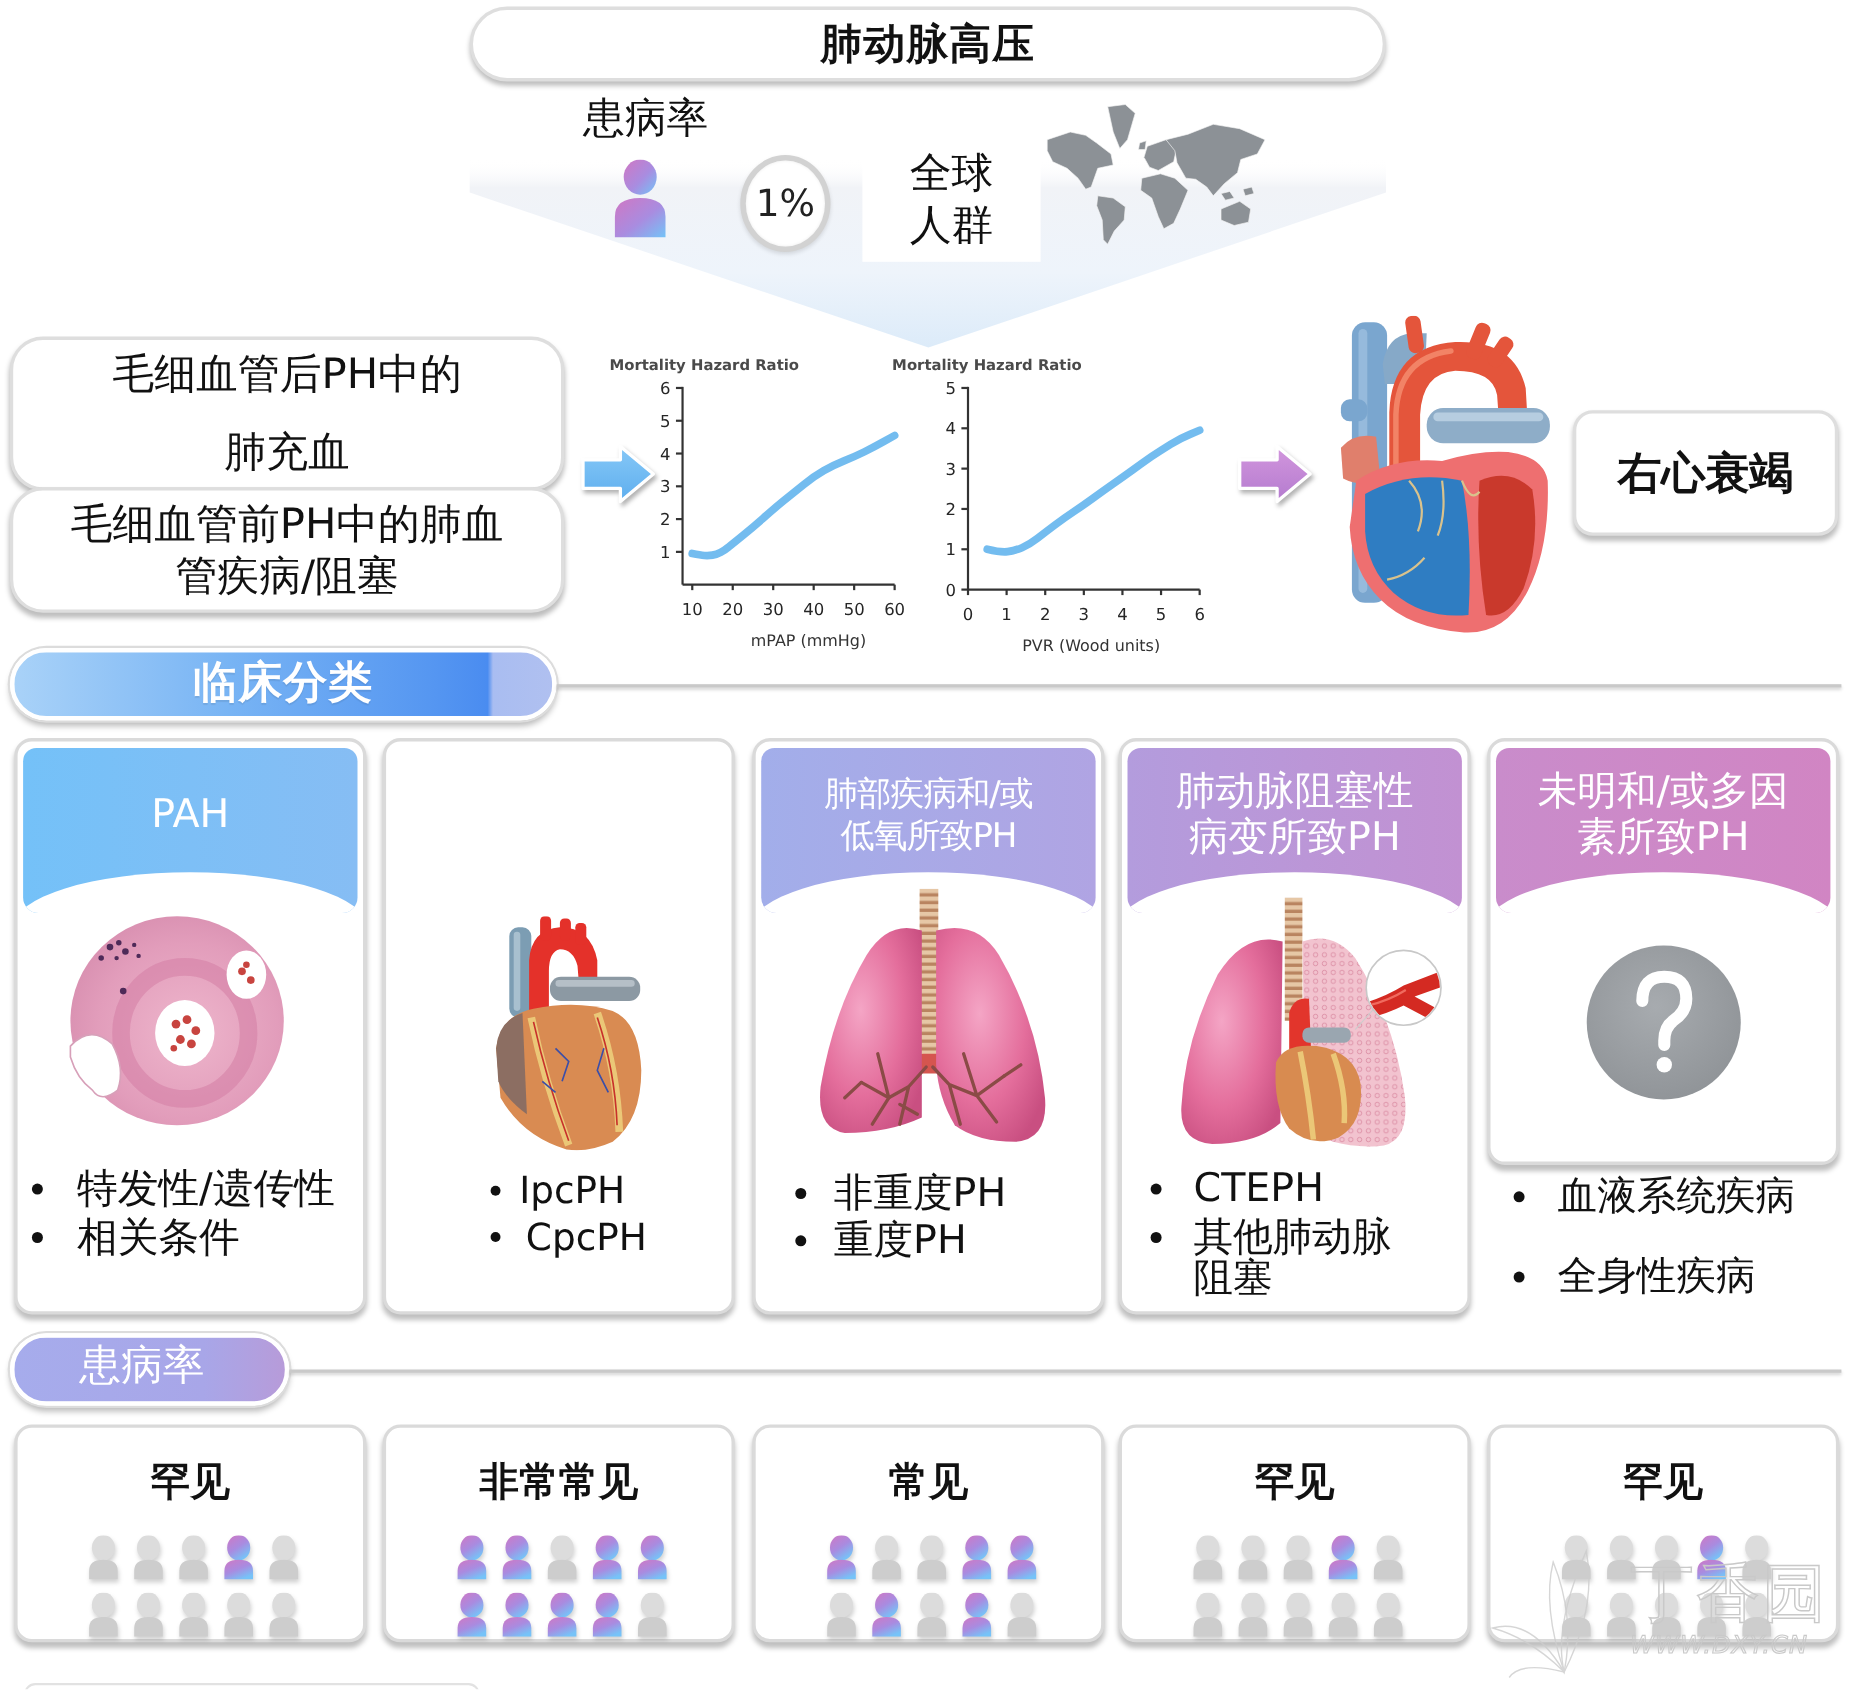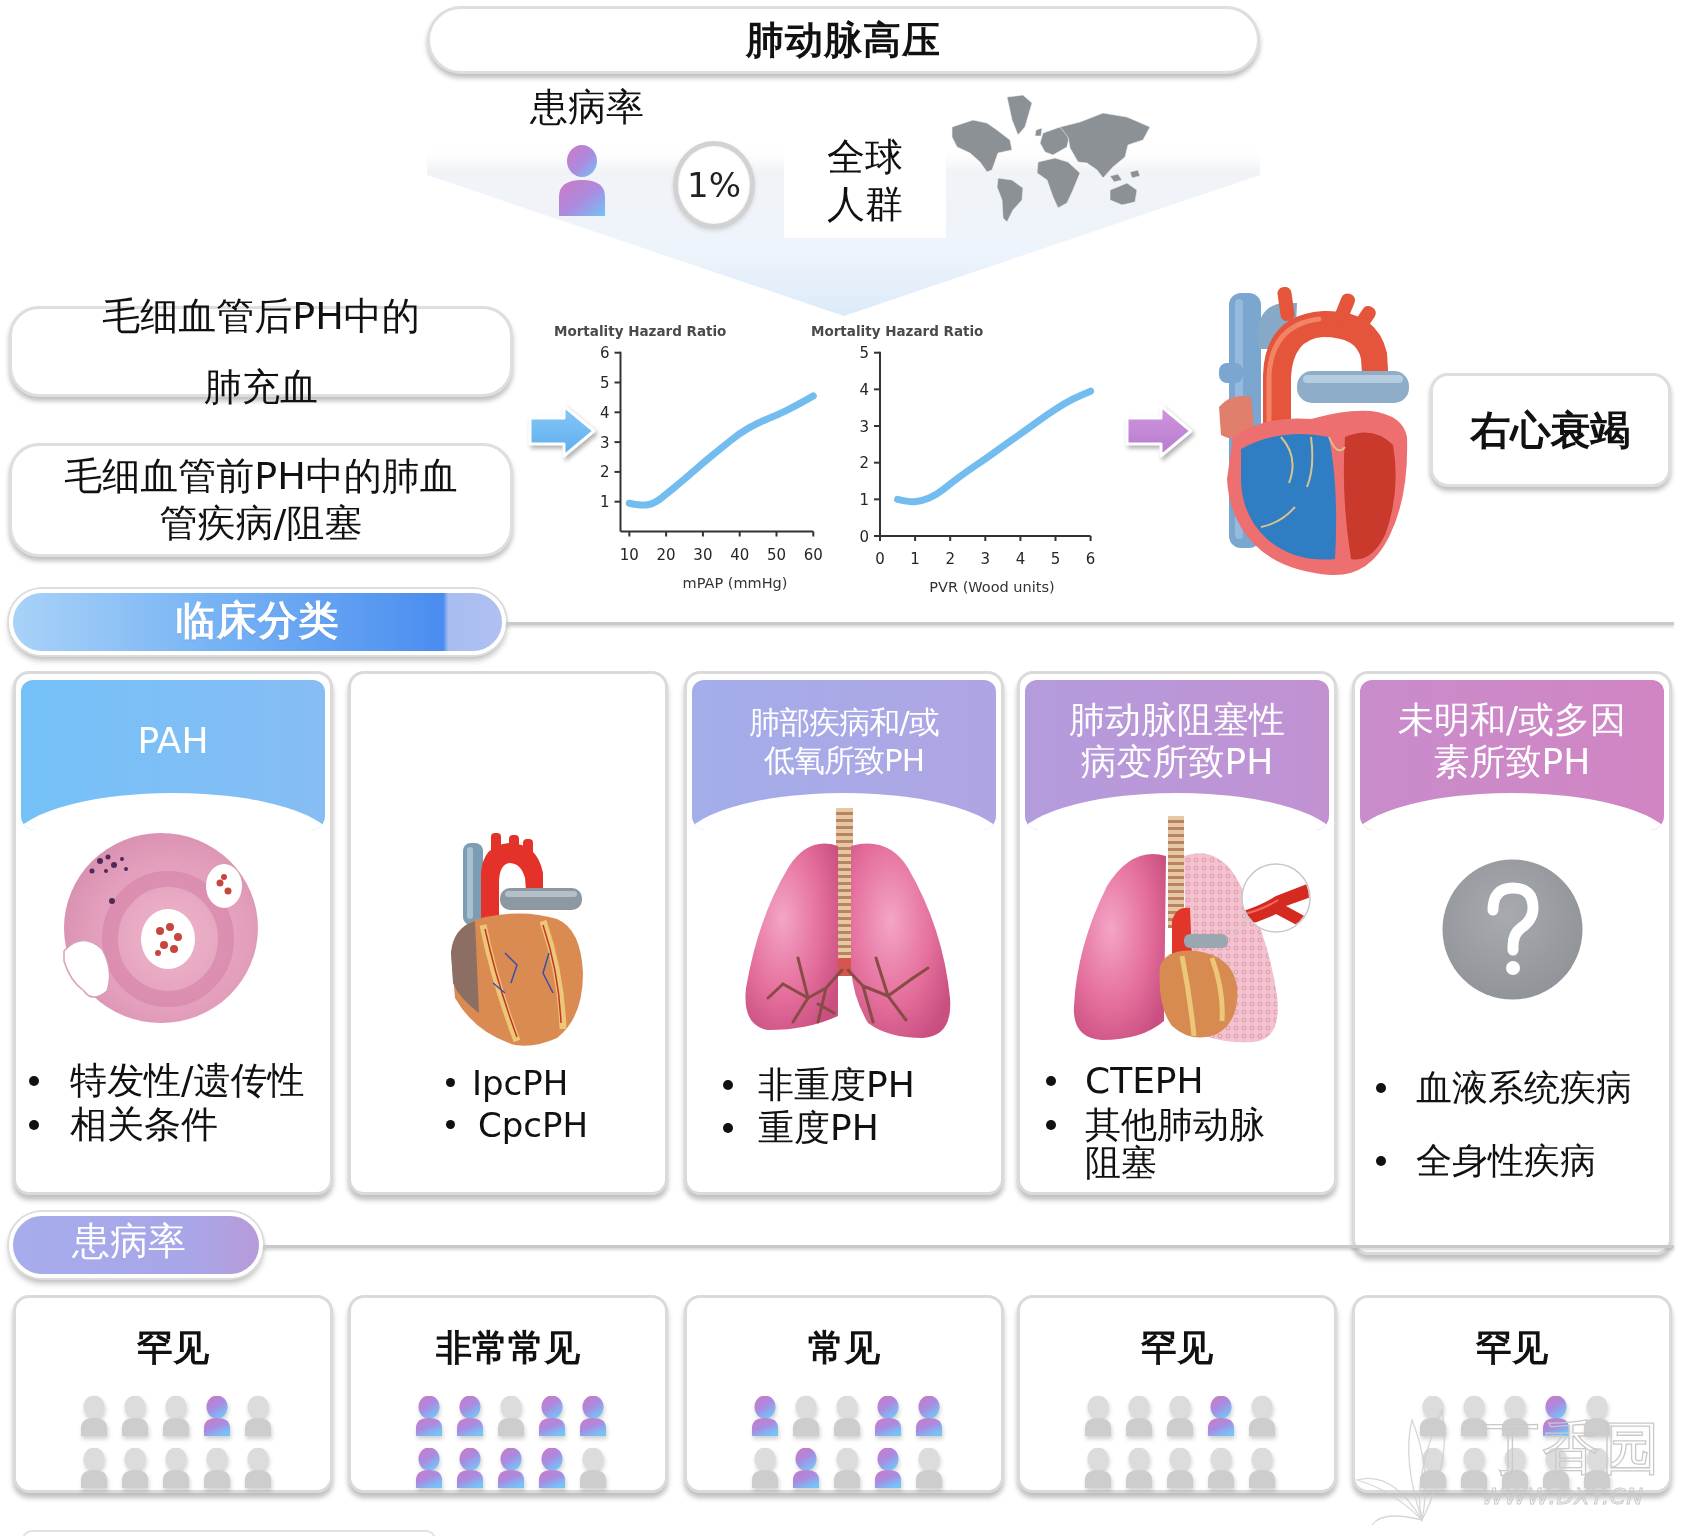--- a/index.html
+++ b/index.html
@@ -137,21 +137,21 @@
       <polygon points="103,43 120,37 130,43 127,57 113,65 105,62 100,53"></polygon>
       <polygon points="98,72 115,68 128,72 140,83 133,100 127,113 118,118 113,107 107,90 97,83"></polygon>
       <polygon points="120,37 140,32 163,23 187,27 210,37 203,50 188,55 185,67 173,77 163,88 157,80 147,73 138,72 130,58 128,47"></polygon>
       <polygon points="170,100 187,93 197,100 195,112 182,115 170,110"></polygon>
       <polygon points="170,86 178,84 182,90 174,92"></polygon>
       <polygon points="190,82 198,80 200,86 192,88"></polygon>
       <polygon points="96,40 102,38 101,46 95,46"></polygon>
     </g>
   </svg>
 
-  <div class="outline-box cause-box" style="left:9px;top:306px;width:504px;height:91px;gap:24px;">
+  <div class="outline-box cause-box" style="left:9px;top:306px;width:504px;height:140px;gap:24px;">
     <span class="cause-line">毛细血管后PH中的</span>
     <span class="cause-line">肺充血</span>
   </div>
   <div class="outline-box cause-box" style="left:9px;top:443px;width:504px;height:114px;">
     <span class="cause-line">毛细血管前PH中的肺血</span>
     <span class="cause-line">管疾病/阻塞</span>
   </div>
 
   <svg class="abs arrow-svg" style="left:524px;top:402px;" width="76" height="58" viewBox="0 0 76 58">
     <defs>
@@ -412,21 +412,21 @@
         <path d="M172 98 Q190 94 206 84" stroke="#f06a5e" stroke-width="2" fill="none"></path>
       </g>
     </svg>
     <span class="bullet-dot" style="left:26px;top:402px;"></span>
     <span class="bullet-line" style="left:65px;top:385px;">CTEPH</span>
     <span class="bullet-dot" style="left:26px;top:446px;"></span>
     <span class="bullet-line" style="left:65px;top:429px;">其他肺动脉</span>
     <span class="bullet-line" style="left:65px;top:467px;">阻塞</span>
   </div>
 
-  <div class="card" style="left:1352px;top:671px;height:584px;">
+  <div class="card" style="left:1352px;top:671px;height:388px;">
     <div class="card-header" style="background: linear-gradient(to right, rgb(201, 140, 203), rgb(209, 133, 195));">
       <div class="header-text">
         <span class="header-line">未明和/或多因</span>
         <span class="header-line">素所致PH</span>
       </div>
     </div>
     <svg class="card-img" style="left:86px;top:184px;" width="143" height="143" viewBox="0 0 143 143">
       <defs>
         <radialGradient id="qG" cx="45%" cy="40%" r="65%">
           <stop offset="0" stop-color="#a7abaf"></stop>

